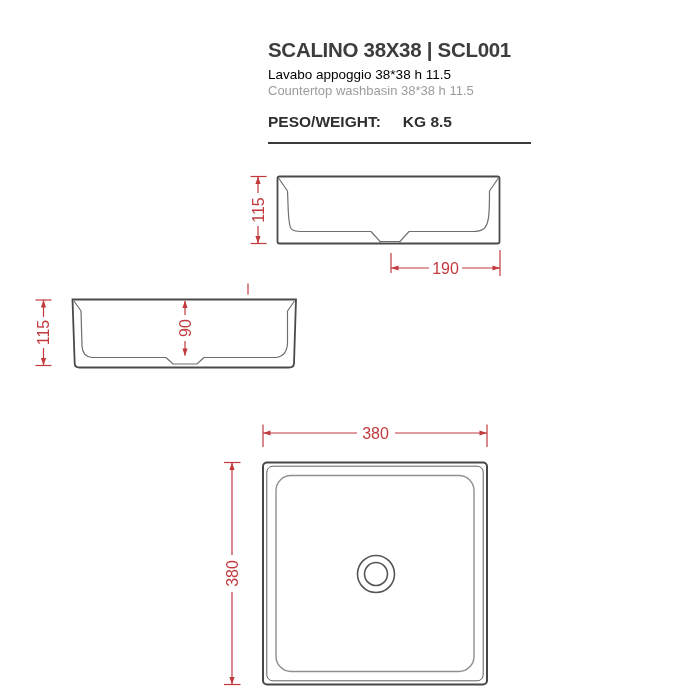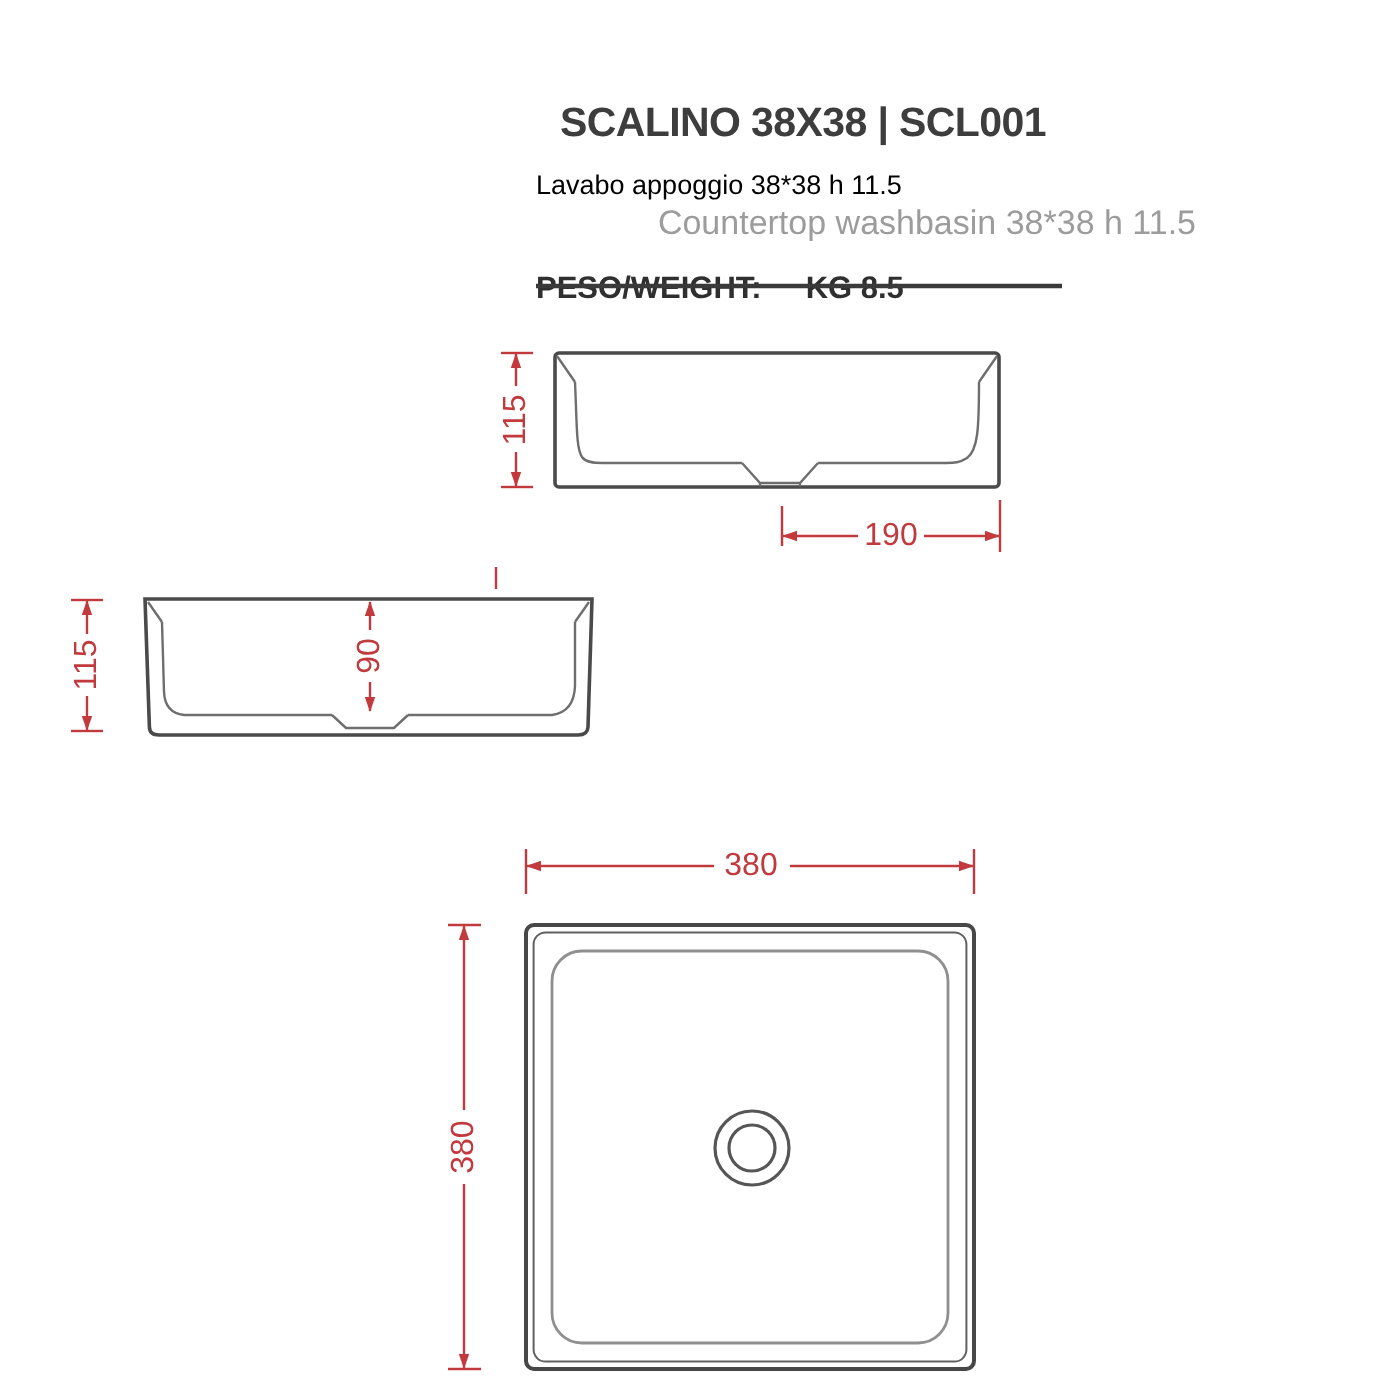--- a/index.html
+++ b/index.html
@@ -2,25 +2,25 @@
 <html><head>
 <meta charset="utf-8">
 <style>
   html,body{margin:0;padding:0;background:#ffffff;}
   .sheet{
     position:relative;width:700px;height:700px;background:#ffffff;overflow:hidden;
     font-family:"Liberation Sans",sans-serif;
   }
   .hdr{position:absolute;left:268px;top:40px;width:330px;}
   .hdr h1{
-    margin:12px;font-size:20.5px;font-weight:700;color:#3d3d3d;
+    margin:0;font-size:20.5px;font-weight:700;color:#3d3d3d;
     letter-spacing:-0.3px;line-height:1;white-space:nowrap;
   }
   .sub-it{margin-top:6px;font-size:13.5px;color:#000000;line-height:1.25;white-space:nowrap;}
-  .sub-en{font-size:17px;color:#9c9c9c;line-height:1.25;white-space:nowrap;text-align:right;}
+  .sub-en{font-size:13px;color:#9c9c9c;line-height:1.25;white-space:nowrap;}
   .weight{margin-top:13px;font-size:15.5px;font-weight:700;color:#2f2f2f;white-space:nowrap;}
   .weight .val{margin-left:22px;}
   svg{position:absolute;left:0;top:0;}
   svg text{
     font-family:"Liberation Sans",sans-serif;font-size:16px;fill:#c23a3e;
   }
 </style>
 </head>
 <body>
 

